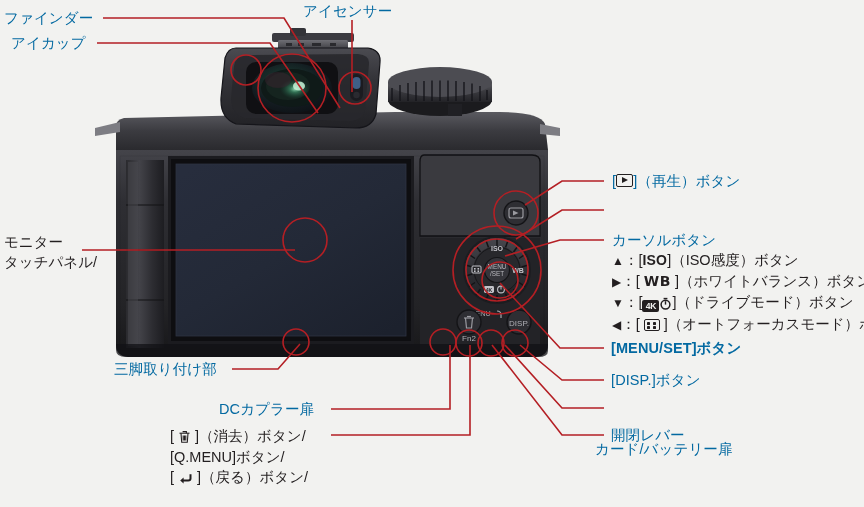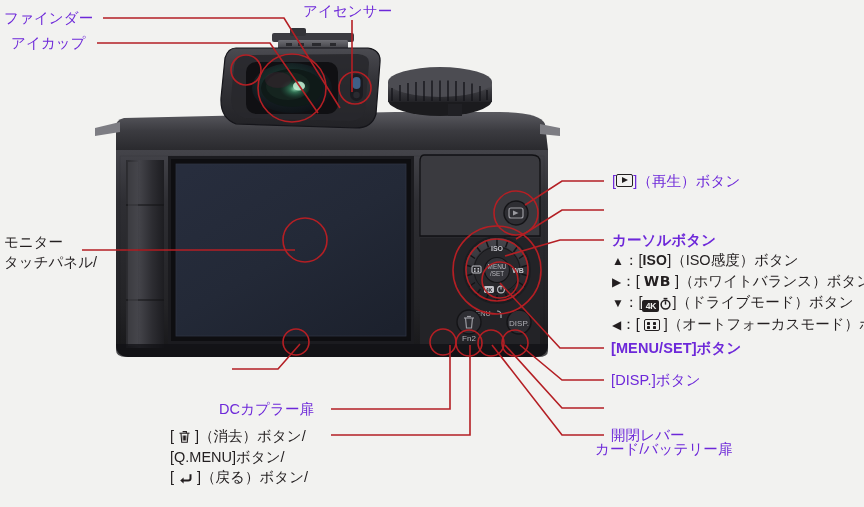--- a/index.html
+++ b/index.html
@@ -19,21 +19,21 @@
     overflow: hidden;
   }
   #art {
     position: absolute;
     left: 0; top: 0;
     width: 864px;
     height: 507px;
   }
   .lbl {
     position: absolute;
-    color: #6d28d9;
+    color: #0369a1;
     font-size: 14.5px;
     line-height: 19px;
     white-space: nowrap;
     letter-spacing: 0.1px;
   }
   .lbl.l { text-align: right; }
   .lbl-block { position: absolute; white-space: nowrap; }
   .lbl-block .row {
     color: #231f20;
     font-size: 14.5px;
@@ -404,20 +404,21 @@
 
   <div class="lbl l" style="left:11px; top:34px;">アイカップ</div>
 
   <div class="lbl" style="left:303px; top:2px;">アイセンサー</div>
 
   <div class="lbl-block" style="left:4px; top:232px;">
     <div class="row">モニター</div>
     <div class="row">タッチパネル/</div>
   </div>
 
+  <div class="lbl" style="left:114px; top:360px;">三脚取り付け部</div>
 
   <div class="lbl" style="left:219px; top:400px;">DCカプラー扉</div>
 
   <div class="lbl-block" style="left:170px; top:426px;">
     <div class="row">
       <span>[</span>
       <span class="g-trash">
         <svg width="13" height="14" viewBox="0 0 13 14" style="vertical-align:-2px">
           <g stroke="#231f20" stroke-width="1.1" fill="none">
             <path d="M1.5 3.2 H11.5"></path>
@@ -440,21 +441,21 @@
       </span>
       <span>]（戻る）ボタン/</span>
     </div>
   </div>
 
   <div class="lbl" style="left:612px; top:172px;">
     <span>[</span><span class="gb g-play"></span><span>]</span><span>（再生）ボタン</span>
   </div>
 
 
-  <div class="lbl" style="left:612px; top:231px;font-weight:bold;">カーソルボタン</div>
+  <div class="lbl" style="left:612px; top:231px;">カーソルボタン</div>
 
   <div class="lbl-block" style="left:612px; top:250px;">
     <div class="row">
       <span class="arrow">▲</span><span>：</span><span>[</span><span class="g-iso">ISO</span><span>]（ISO感度）ボタン</span>
     </div>
     <div class="row">
       <span class="arrow">▶</span><span>：</span><span>[</span>&nbsp;<span class="g-wb">WB</span>&nbsp;<span>]（ホワイトバランス）ボタン</span>
     </div>
     <div class="row">
       <span class="arrow">▼</span><span>：</span><span>[</span><span class="g-4k">4K</span><span class="g-timer">

